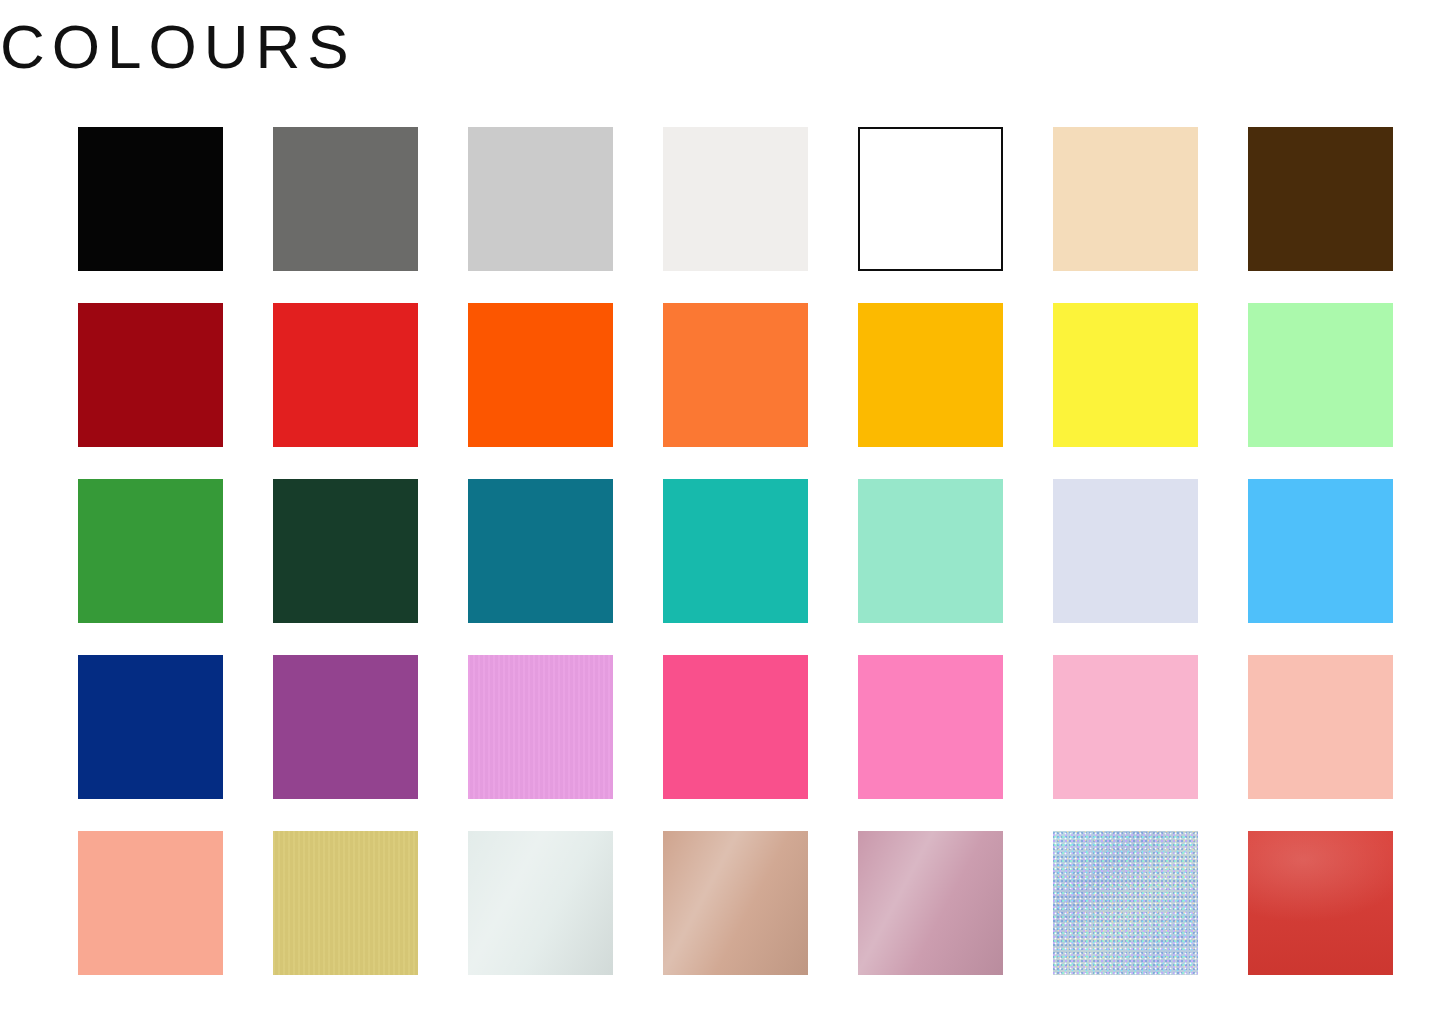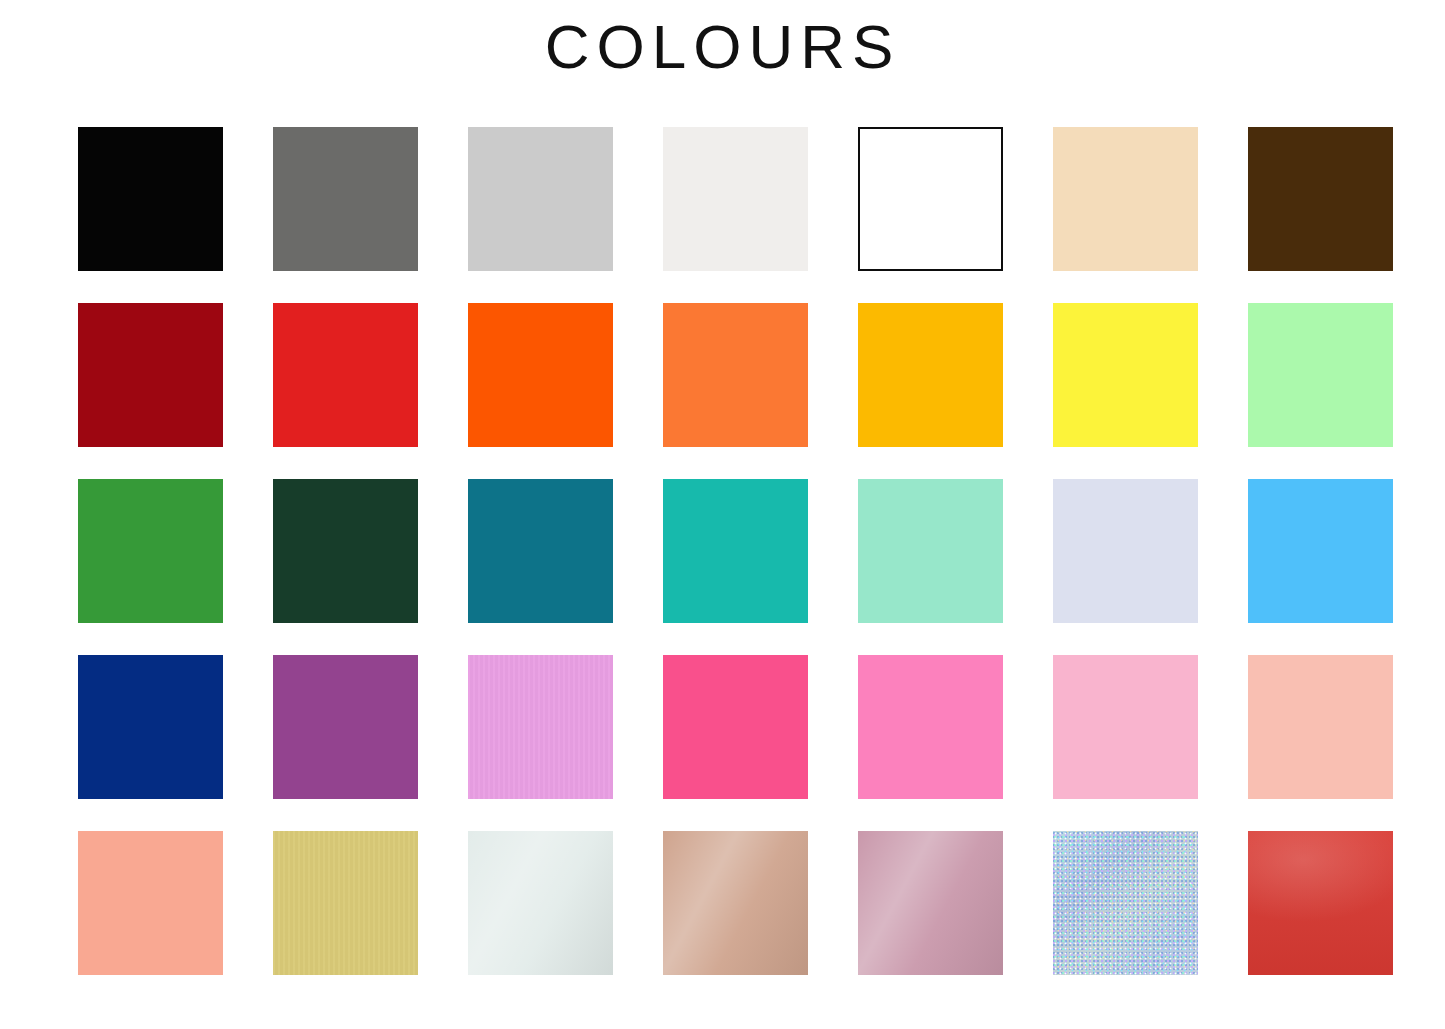--- a/index.html
+++ b/index.html
@@ -21,21 +21,21 @@
     height: 1029px;
     background: #ffffff;
     box-sizing: border-box;
   }
 
   .page-title {
     position: absolute;
     top: 16px;
     left: 0;
     width: 1445px;
-    text-align: center;
+    text-align: left;
     font-family: "Liberation Sans", sans-serif;
     font-size: 62px;
     font-weight: 300;
     letter-spacing: 7px;
     color: #111111;
     line-height: 1;
     white-space: nowrap;
   }
 
   .swatch-grid {

